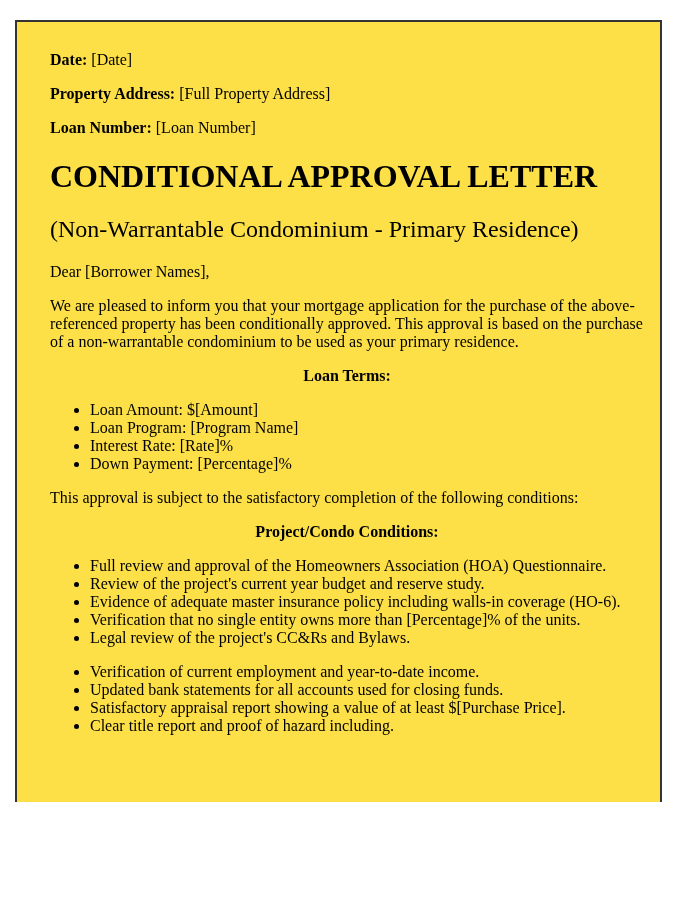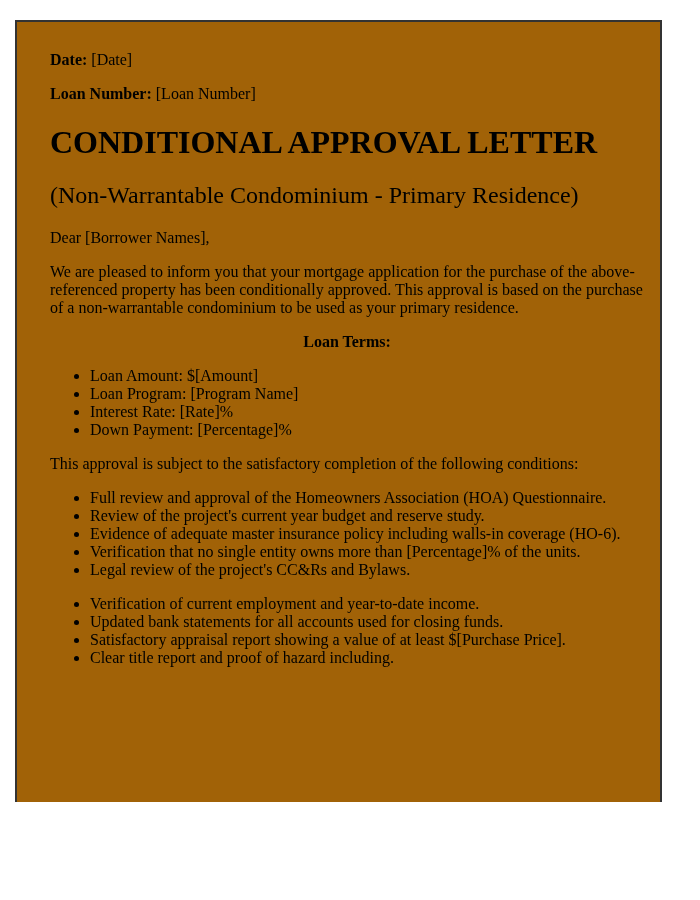--- a/index.html
+++ b/index.html
@@ -13,21 +13,21 @@
     font-size: 16px;
     line-height: normal;
   }
   .document-page {
     margin: 20px 38px 8px 15px;           
     border: 2px solid #333333;
     border-bottom: none;                 
     padding: 13px 16px 0 33px;
     height: 767px;
     overflow: hidden;
-    background: #a16207;
+    background: #fde047;
   }
   p { margin: 16px 0; }
   h1 {
     font-size: 32px;
     font-weight: bold;
     margin: 21px 0;
   }
   h2 {
     font-size: 24px;
     font-weight: normal;
@@ -43,20 +43,21 @@
   .section-heading { font-weight: bold; text-align: center; }
 </style>
 </head>
 <body>
 
 <div class="document-page">
 
   <p><strong>Date:</strong> <span>[Date]</span></p>
 
 
+  <p><strong>Property Address:</strong> <span>[Full Property Address]</span></p>
 
   <p><strong>Loan Number:</strong> <span>[Loan Number]</span></p>
 
   <h1>CONDITIONAL APPROVAL LETTER</h1>
 
   <h2>(Non-Warrantable Condominium - Primary Residence)</h2>
 
   <p>Dear [Borrower Names],</p>
 
   <p>We are pleased to inform you that your mortgage application for the purchase of the above-referenced property has been conditionally approved. This approval is based on the purchase of a non-warrantable condominium to be used as your primary residence.</p>
@@ -65,20 +66,21 @@
 
   <ul>
     <li>Loan Amount: $[Amount]</li>
     <li>Loan Program: [Program Name]</li>
     <li>Interest Rate: [Rate]%</li>
     <li>Down Payment: [Percentage]%</li>
   </ul>
 
   <p>This approval is subject to the satisfactory completion of the following conditions:</p>
 
+  <p class="section-heading">Project/Condo Conditions:</p>
 
   <ul>
     <li>Full review and approval of the Homeowners Association (HOA) Questionnaire.</li>
     <li>Review of the project's current year budget and reserve study.</li>
     <li>Evidence of adequate master insurance policy including walls-in coverage (HO-6).</li>
     <li>Verification that no single entity owns more than [Percentage]% of the units.</li>
     <li>Legal review of the project's CC&amp;Rs and Bylaws.</li>
   </ul>
 
 

